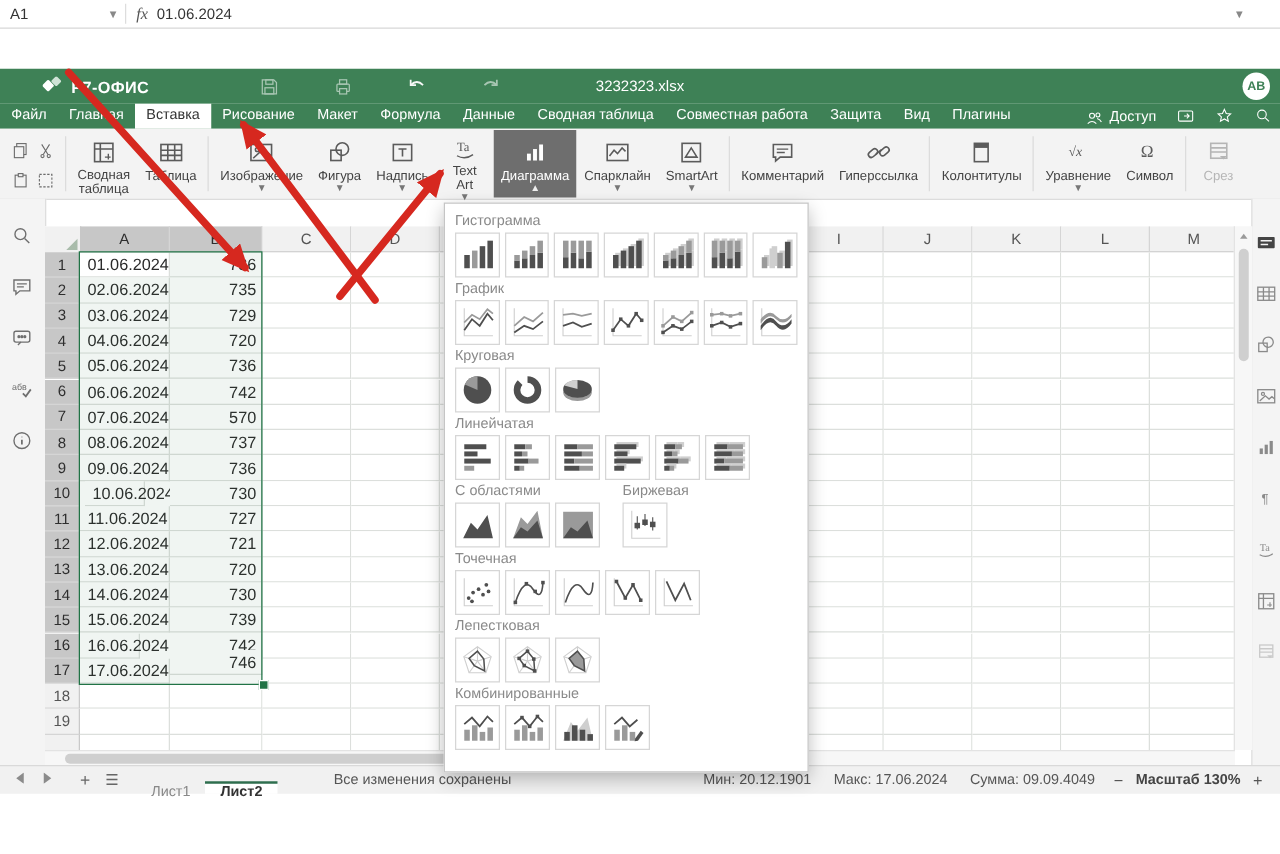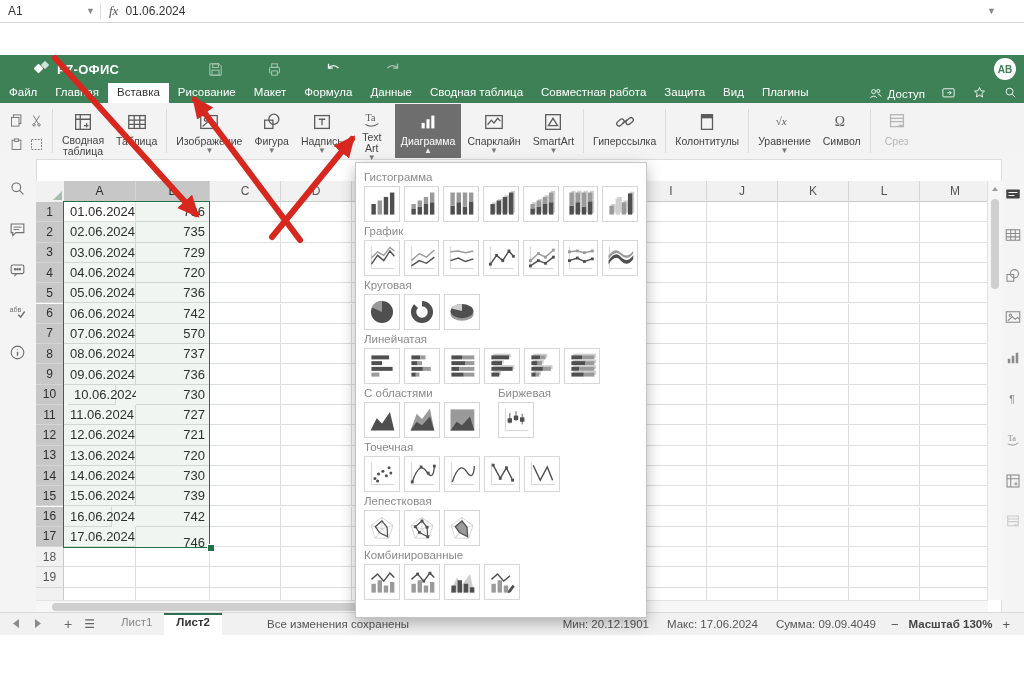--- a/index.html
+++ b/index.html
@@ -70,21 +70,21 @@
   .vscroll .up{position:absolute;top:2px;left:2px;}
   .vscroll .thumb{position:absolute;left:3px;top:18px;width:8px;height:90px;background:#cfcfcf;border-radius:4px;cursor:grab;}
   .hscroll{position:absolute;left:36px;right:36px;top:600px;height:12px;background:#f7f7f7;border-top:1px solid #e3e3e3;}
   .hscroll .thumb{position:absolute;left:16px;top:2px;width:420px;height:8px;background:#cfcfcf;border-radius:4px;cursor:grab;}
   
   .statusbar{top:612px;height:22px;background:#f1f1f1;border-top:1px solid #d9d9d9;display:flex;align-items:center;
              font-size:11.5px;color:#555;}
   .sb-nav{display:flex;gap:14px;margin-left:12px;align-items:center;}
   .sb-plus{margin-left:22px;font-size:14px;color:#666;cursor:pointer;}
   .sb-list{margin-left:12px;font-size:12px;color:#666;cursor:pointer;}
-  .sheettab{padding:3px 12px 2px 12px;margin-top:0;cursor:pointer;color:#888;}
+  .sheettab{padding:3px 12px 2px 12px;margin-top:12px;cursor:pointer;color:#888;}
   .sheettab.active{background:#fff;color:#333;font-weight:bold;border-top:2px solid #2e6e4e;padding-top:1px;}
   .sb-saved{position:absolute;left:267px;white-space:nowrap;color:#555;}
   .sb-stats{position:absolute;right:148px;display:flex;gap:18px;white-space:nowrap;}
   .sb-zoom{position:absolute;right:14px;display:flex;gap:10px;align-items:center;}
   .sb-zoom .zl{font-weight:bold;color:#444;}
   .sb-zoom .zb{cursor:pointer;font-size:13px;color:#555;}
   
   .chartmenu{position:absolute;left:355px;top:162px;width:292px;height:456px;background:#fff;
              border:1px solid #c5c5c5;box-shadow:0 5px 14px rgba(0,0,0,.28);z-index:50;box-sizing:border-box;
              padding:5px 8px 4px 8px;}
@@ -131,20 +131,21 @@
             <path d="M5 4 V10 H11" stroke-width="2"></path>
           </svg>
         </span>
         <span style="opacity:0.55">
           <svg width="17" height="17" viewBox="0 0 24 24" fill="none" stroke="#ffffff" stroke-width="1.4">
             <path d="M19 10 Q12 3 5 10" stroke-width="2"></path>
             <path d="M19 4 V10 H13" stroke-width="2"></path>
           </svg>
         </span>
       </div>
+    <div class="fname">3232323.xlsx</div>
     <div class="avatar">AB</div>
   </div>
 
   <div class="band tabrow" id="tabrow">
       <div class="mtab">Файл</div>
       <div class="mtab">Главная</div>
       <div class="mtab active">Вставка</div>
       <div class="mtab">Рисование</div>
       <div class="mtab">Макет</div>
       <div class="mtab">Формула</div>
@@ -295,20 +296,29 @@
           <svg width="22" height="22" viewBox="0 0 24 24" fill="none" stroke="#5b5b5b" stroke-width="1.4">
             <rect x="4" y="4" width="16" height="16"></rect>
             <path d="M4 12 L20 12 M12 4 L12 20" opacity="0"></path>
             <path d="M7 16 L12 8 L17 16 Z"></path>
           </svg>
         </span>
           <span class="lb">SmartArt</span>
         <span class="ch">▼</span>
       </div>
       <div class="tsep"></div>
+      <div class="tb-btn">
+          <span class="ic">
+          <svg width="22" height="22" viewBox="0 0 24 24" fill="none" stroke="#5b5b5b" stroke-width="1.4">
+            <path d="M4 5 H20 V16 H10 L6 19.5 V16 H4 Z"></path>
+            <path d="M7 9 H17 M7 12 H14" stroke-width="1.2"></path>
+          </svg>
+        </span>
+          <span class="lb">Комментарий</span>
+      </div>
       <div class="tb-btn">
           <span class="ic">
           <svg width="22" height="22" viewBox="0 0 24 24" fill="none" stroke="#5b5b5b" stroke-width="1.4">
             <rect x="2.5" y="10" width="9" height="5" rx="2.5" transform="rotate(-40 7 12.5)"></rect>
             <rect x="12.5" y="8.5" width="9" height="5" rx="2.5" transform="rotate(-40 17 11)"></rect>
             <path d="M9.5 13.5 L14.5 9.5"></path>
           </svg>
         </span>
           <span class="lb">Гиперссылка</span>
       </div>
@@ -665,21 +675,21 @@
       <div class="cell" style="left:387px;top:325.5px;width:71px;height:20.3px"></div>
       <div class="cell" style="left:458px;top:325.5px;width:71px;height:20.3px"></div>
       <div class="cell" style="left:529px;top:325.5px;width:71px;height:20.3px"></div>
       <div class="cell" style="left:600px;top:325.5px;width:71px;height:20.3px"></div>
       <div class="cell" style="left:671px;top:325.5px;width:71px;height:20.3px"></div>
       <div class="cell" style="left:742px;top:325.5px;width:71px;height:20.3px"></div>
       <div class="cell" style="left:813px;top:325.5px;width:71px;height:20.3px"></div>
       <div class="cell" style="left:884px;top:325.5px;width:71px;height:20.3px"></div>
       <div class="rn sel" style="top:345.8px;height:20.3px">17</div>
       <div class="cell date" style="left:28px;top:345.8px;width:72px;height:20.3px">17.06.2024</div>
-      <div class="cell num" style="left:100px;top:352px;width:74px;height:20.3px">746</div>
+      <div class="cell num" style="left:100px;top:339px;width:74px;height:20.3px">746</div>
       <div class="cell" style="left:174px;top:345.8px;width:71px;height:20.3px"></div>
       <div class="cell" style="left:245px;top:345.8px;width:71px;height:20.3px"></div>
       <div class="cell" style="left:316px;top:345.8px;width:71px;height:20.3px"></div>
       <div class="cell" style="left:387px;top:345.8px;width:71px;height:20.3px"></div>
       <div class="cell" style="left:458px;top:345.8px;width:71px;height:20.3px"></div>
       <div class="cell" style="left:529px;top:345.8px;width:71px;height:20.3px"></div>
       <div class="cell" style="left:600px;top:345.8px;width:71px;height:20.3px"></div>
       <div class="cell" style="left:671px;top:345.8px;width:71px;height:20.3px"></div>
       <div class="cell" style="left:742px;top:345.8px;width:71px;height:20.3px"></div>
       <div class="cell" style="left:813px;top:345.8px;width:71px;height:20.3px"></div>

